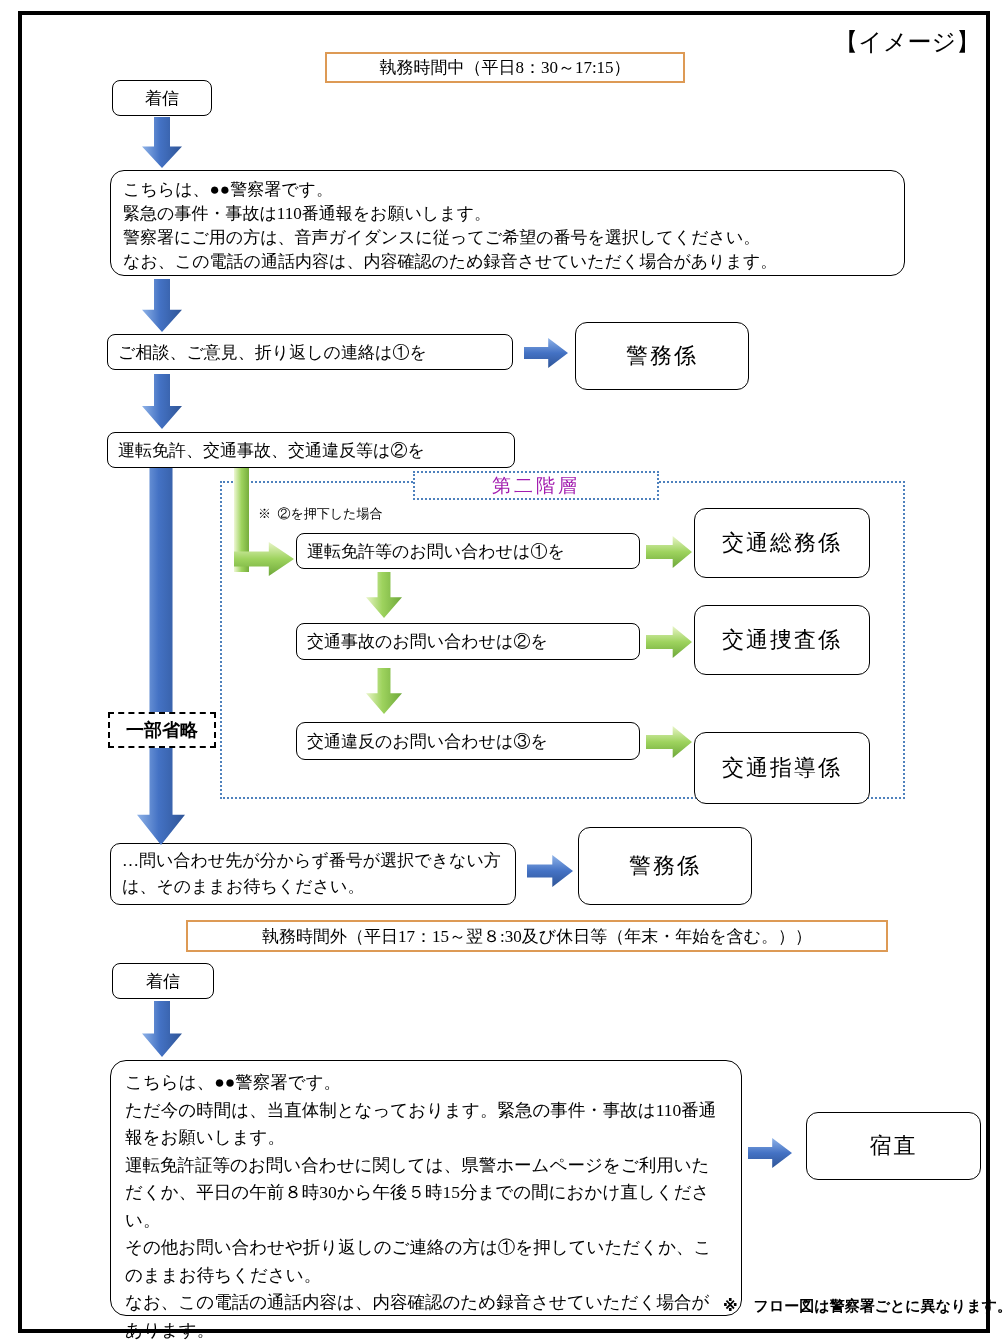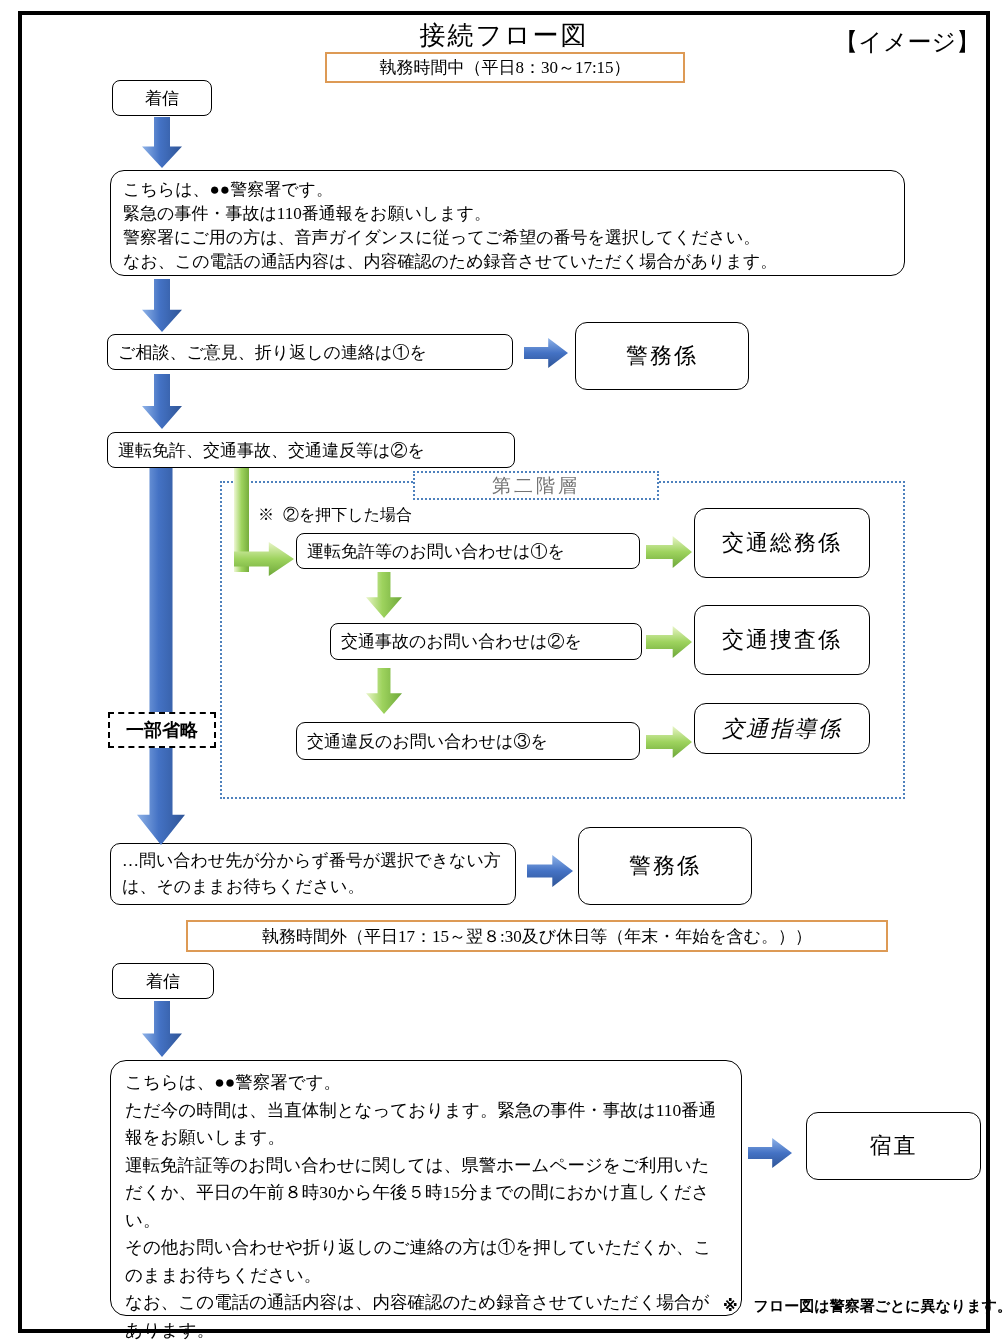--- a/index.html
+++ b/index.html
@@ -53,42 +53,41 @@
   }
   .a-right-green{
     background:linear-gradient(to bottom,#e9f5c8 0%,#9ed35e 50%,#6ea83a 100%);
     clip-path:polygon(0 28%,58% 28%,58% 0,100% 50%,58% 100%,58% 72%,0 72%);
   }
   .elbow-v{
     background:linear-gradient(to right,#eef7d4 0%,#9ed35e 50%,#76ad3d 100%);
   }
   .dashed-area{border:2px dotted #4e81bd;background:transparent;}
   .layer-label{
-    border:2px dotted #4e81bd;background:#fff;color:#737373;font-size:19px;
+    border:2px dotted #4e81bd;background:#fff;color:#a21caf;font-size:19px;
     display:flex;align-items:center;justify-content:center;letter-spacing:3px;
   }
-  .note{font-size:16px;font-family:Liberation Sans, sans-serif;}
+  .note{font-size:13px;font-family:Liberation Serif, serif;}
   .skip{
     border:2px dashed #000;background:#fff;font-weight:bold;font-size:18px;
     display:flex;align-items:center;justify-content:center;z-index:5;
   }
   .foot{
     font-size:15px;font-weight:600;display:flex;gap:16px;white-space:nowrap;
     font-family:"Liberation Sans","DejaVu Sans",sans-serif;
   }
   .optbox{padding-left:10px;white-space:nowrap;}
 </style>
 </head>
 <body>
 
 <div id="canvas">
 
   <div class="abs frame" style="left:18px;top:11px;width:972px;height:1322px;"></div>
 
-  <div class="abs ttl" style="left:0;right:0;top:18px;">接続フロー図</div>
   <div class="abs imgtag" style="right:28px;top:26px;">【イメージ】</div>
 
   <div class="abs banner" style="left:325px;top:52px;width:360px;height:31px;">執務時間中（平日8：30～17:15）</div>
 
   <div class="abs box rounded-sm center label17" style="left:112px;top:80px;width:100px;height:36px;">着信</div>
 
   <div class="abs a-down-blue" style="left:142px;top:117px;width:40px;height:51px;"></div>
 
   <div class="abs msg" style="left:110px;top:170px;width:795px;height:106px;">
     <div>こちらは、●●警察署です。</div>
@@ -118,29 +117,29 @@
 
   <div class="abs elbow-v" style="left:234px;top:468px;width:15px;height:104px;"></div>
   <div class="abs a-right-green" style="left:234px;top:542px;width:60px;height:34px;"></div>
 
   <div class="abs box rounded-sm label17 optbox" style="left:296px;top:533px;width:344px;height:36px;">運転免許等のお問い合わせは①を</div>
   <div class="abs a-right-green" style="left:646px;top:536px;width:46px;height:32px;"></div>
   <div class="abs dest" style="left:694px;top:508px;width:176px;height:70px;">交通総務係</div>
 
   <div class="abs a-down-green" style="left:366px;top:572px;width:36px;height:46px;"></div>
 
-  <div class="abs box rounded-sm label17 optbox" style="left:296px;top:623px;width:312px;height:37px;margin-left:34px;">交通事故のお問い合わせは②を</div>
+  <div class="abs box rounded-sm label17 optbox" style="left:296px;top:623px;width:344px;height:37px;">交通事故のお問い合わせは②を</div>
   <div class="abs a-right-green" style="left:646px;top:626px;width:46px;height:32px;"></div>
   <div class="abs dest" style="left:694px;top:605px;width:176px;height:70px;">交通捜査係</div>
 
   <div class="abs a-down-green" style="left:366px;top:668px;width:36px;height:46px;"></div>
 
   <div class="abs box rounded-sm label17 optbox" style="left:296px;top:722px;width:344px;height:38px;border-radius:9px;">交通違反のお問い合わせは③を</div>
   <div class="abs a-right-green" style="left:646px;top:726px;width:46px;height:32px;"></div>
-  <div class="abs dest" style="left:694px;top:703px;width:176px;height:51px;font-style:italic;">交通指導係</div>
+  <div class="abs dest" style="left:694px;top:732px;width:176px;height:72px;">交通指導係</div>
 
   <div class="abs skip" style="left:108px;top:712px;width:108px;height:36px;">一部省略</div>
 
   <div class="abs msg" style="left:110px;top:843px;width:406px;height:62px;line-height:26px;padding:4px 11px;border-radius:10px;">…問い合わせ先が分からず番号が選択できない方は、そのままお待ちください。</div>
   <div class="abs a-right-blue" style="left:527px;top:855px;width:46px;height:32px;"></div>
   <div class="abs dest" style="left:578px;top:827px;width:174px;height:78px;">警務係</div>
 
   <div class="abs banner" style="left:186px;top:920px;width:702px;height:32px;">執務時間外（平日17：15～翌８:30及び休日等（年末・年始を含む。））</div>
 
   <div class="abs box rounded-sm center label17" style="left:112px;top:963px;width:102px;height:36px;">着信</div>

